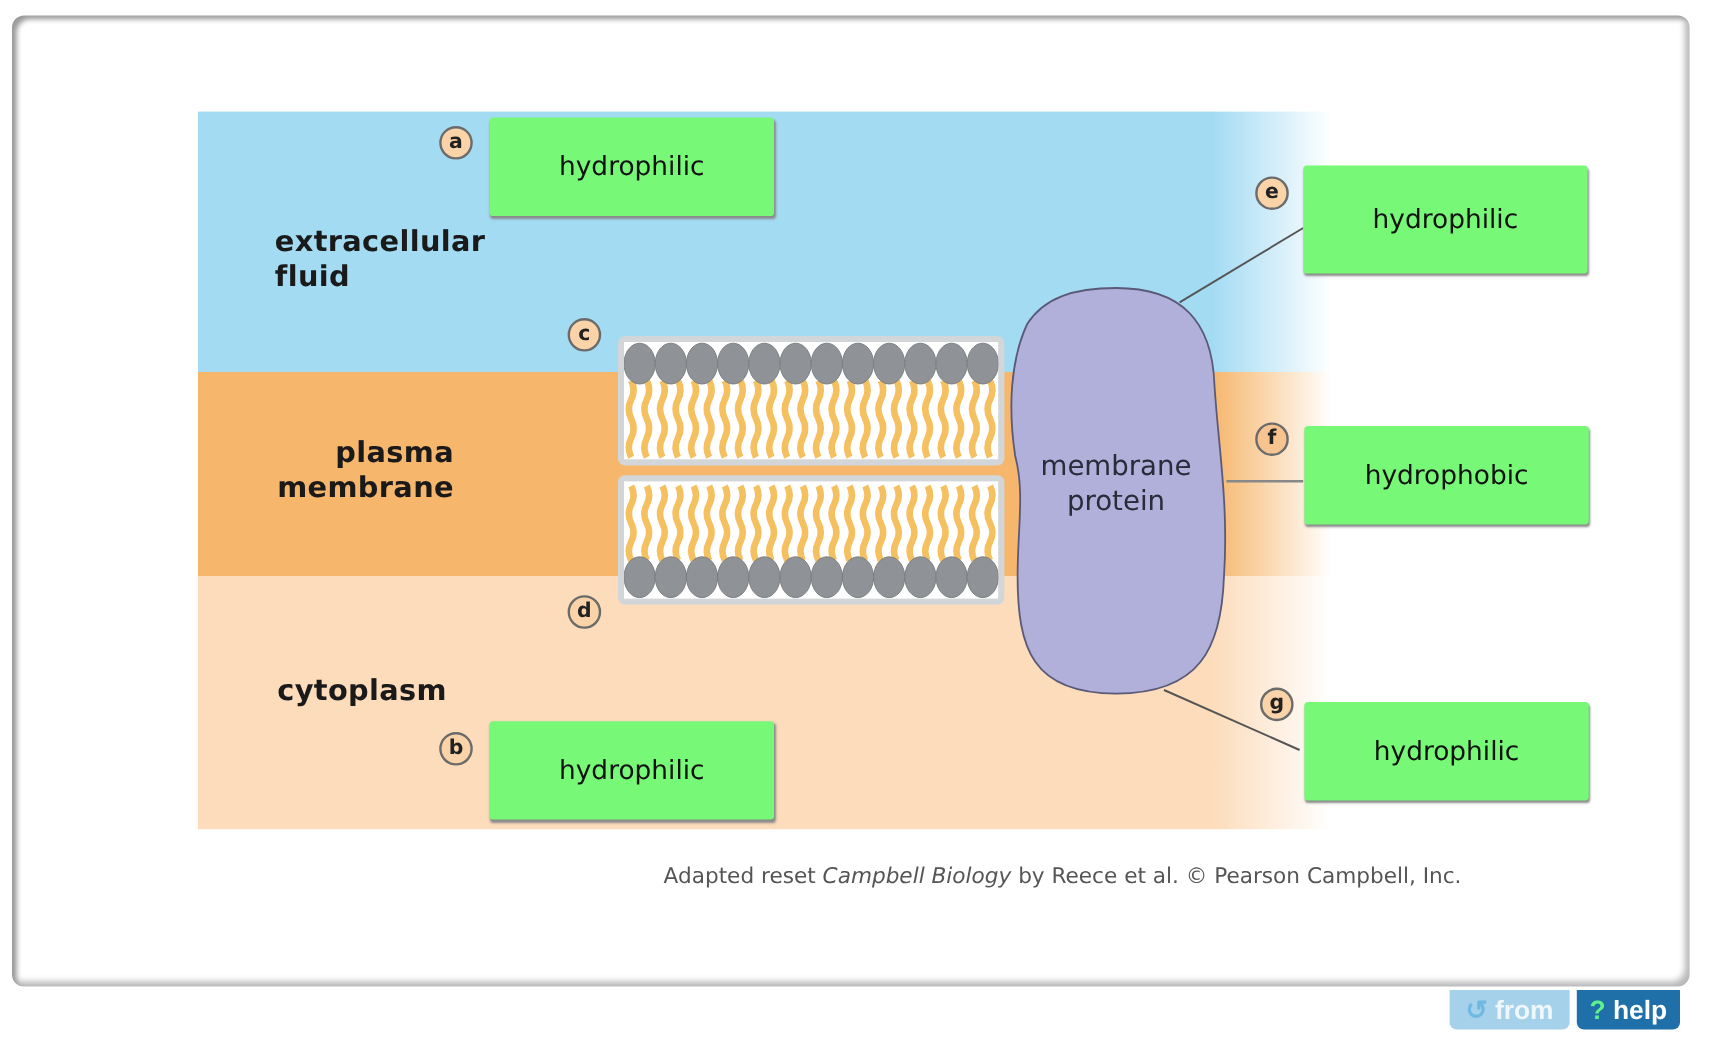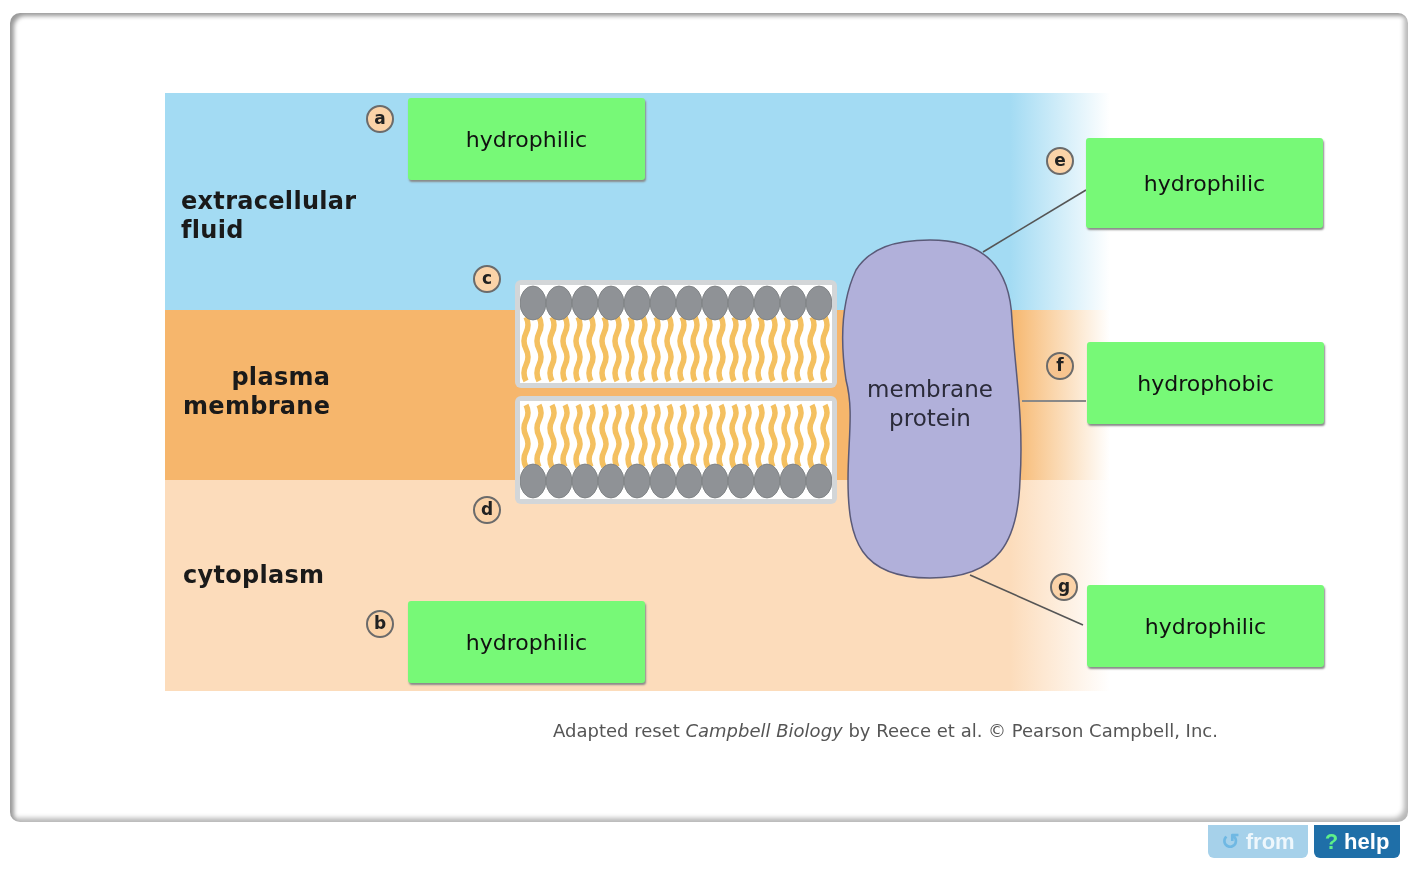--- a/index.html
+++ b/index.html
@@ -13,21 +13,21 @@
     .diagram { position: absolute; left: 165px; top: 93px; width: 945px; height: 598px; }
     .band { position: absolute; left: 0; width: 945px; }
     .band.ecf { top: 0; height: 217px;
       background: linear-gradient(to right, #a3dbf3 0px, #a3dbf3 845px, #ffffff 945px); }
     .band.pm { top: 217px; height: 170px;
       background: linear-gradient(to right, #f6b66c 0px, #f6b66c 845px, #ffffff 945px); }
     .band.cyto { top: 387px; height: 211px;
       background: linear-gradient(to right, #fcdcbb 0px, #fcdcbb 845px, #ffffff 945px); }
 
     .region-label { position: absolute; font-weight: bold; font-size: 24px; line-height: 29px;
-                    color: #1a1a1a; white-space: pre-line; letter-spacing: 0.3px; }
+                    color: #1a1a1a; white-space: pre-line; letter-spacing: 0.3px; margin-left: 48px; }
 
     .bilayer { position: absolute; left: 515px; width: 322px; height: 108px;
                background: #d3d6d8; border-radius: 6px; }
     .bilayer.top { top: 280px; }
     .bilayer.bottom { top: 396px; }
     .bilayer svg { position: absolute; left: 5px; top: 5px; }
 
     .protein { position: absolute; left: 0; top: 0; }
 
     .letter { position: absolute; width: 28px; height: 28px; border-radius: 50%;
@@ -172,21 +172,21 @@
 <div class="letter" style="left:473px; top:265px;">c</div>
 <div class="letter" style="left:473px; top:496px;">d</div>
 <div class="letter" style="left:366px; top:610px;">b</div>
 <div class="letter" style="left:1046px; top:147px;">e</div>
 <div class="letter" style="left:1046px; top:352px; background:#f7c48f;">f</div>
 <div class="letter" style="left:1050px; top:573px;">g</div>
 
 <div class="drop" style="left:408px; top:98px;">hydrophilic</div>
 <div class="drop" style="left:408px; top:601px;">hydrophilic</div>
 <div class="drop" style="left:1086px; top:138px; height:90px;">hydrophilic</div>
-<div class="drop" style="left:1087px; top:342px;">hydrophobic</div>
+<div class="drop" style="left:1087px; top:355px;">hydrophobic</div>
 <div class="drop" style="left:1087px; top:585px;">hydrophilic</div>
 
 <div class="credit">
   <span>Adapted reset </span><i>Campbell Biology</i><span> by Reece et al. © Pearson Campbell, Inc.</span>
 </div>
 
 <div class="btn reset">
   <span class="ico">↺</span>
   <span>from</span>
 </div>

